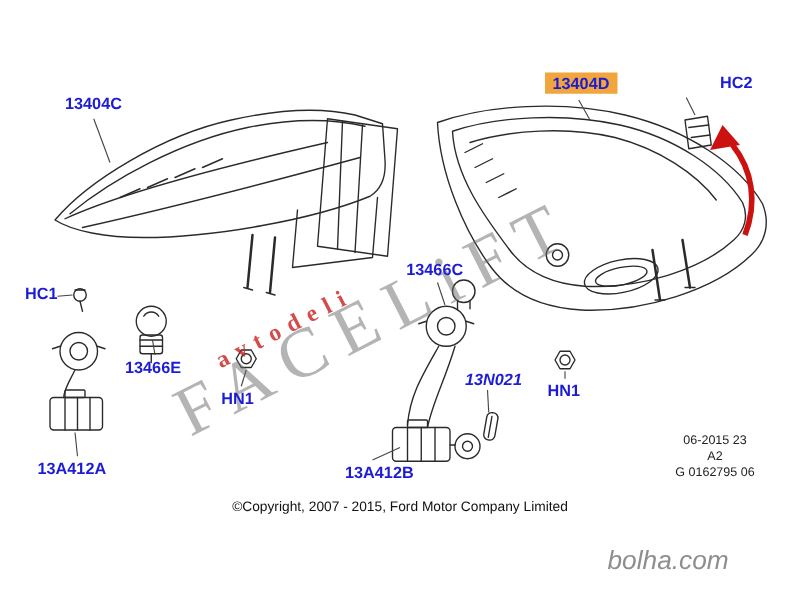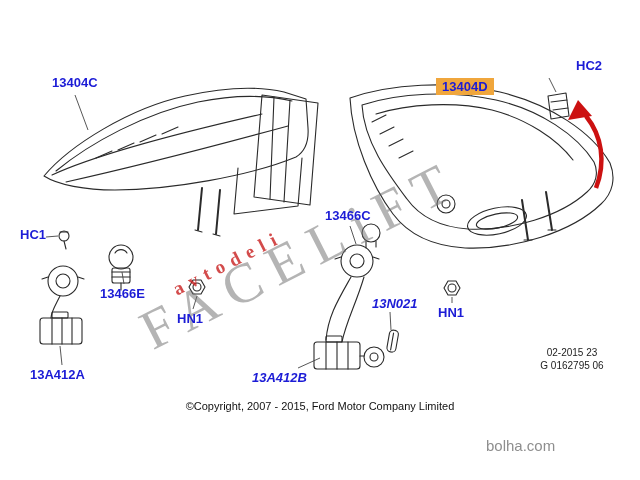--- a/index.html
+++ b/index.html
@@ -24,37 +24,37 @@
     position:absolute; left:108px; top:252px; width:240px; text-align:center;
     font-family:"Liberation Serif", serif; font-weight:bold; font-size:19px; letter-spacing:7px;
     color:rgba(200,30,30,0.80); transform:rotate(-27deg); z-index:2;
     white-space:nowrap; pointer-events:none;
   }
   .callout {
     position:absolute; z-index:3; font-weight:bold; font-size:13px;
     color:var(--label-blue); white-space:nowrap;
   }
   .callout.hl {
-    background:var(--highlight-bg); padding:1px 6px;margin-top:20px;
+    background:var(--highlight-bg); padding:1px 6px;
   }
   .copyright {
     position:absolute; z-index:3; left:0; top:400px; width:640px; text-align:center;
     font-size:11px; color:#111;
   }
   .ref-block {
     position:absolute; z-index:3; left:520px; top:346px; width:104px;
     text-align:center; font-size:10px; line-height:13px; color:#222;
   }
   .wm-bottom-left {
     position:absolute; z-index:3; left:148px; top:424px;
     font-size:26px; letter-spacing:1px; color:var(--watermark-gray); white-space:nowrap;
   }
   .wm-bottom-right {
     position:absolute; z-index:3; left:486px; top:437px;
-    font-size:15px; color:var(--watermark-gray); white-space:nowrap;
+    font-size:21px; color:var(--watermark-gray); white-space:nowrap;font-style:italic;
   }
 </style>
 </head>
 <body>
 
 <div class="stage">
 
   <svg id="art" width="640" height="480" viewBox="0 0 640 480">
 
     <g class="ln">
@@ -167,24 +167,25 @@
   <div class="callout" style="left:52px;  top:75px;">13404C</div>
   <div class="callout hl" style="left:436px; top:58px;">13404D</div>
   <div class="callout" style="left:532px; top:58px;padding-left:44px;">HC2</div>
   <div class="callout" style="left:20px;  top:227px;">HC1</div>
   <div class="callout" style="left:325px; top:208px;text-align:center;">13466C</div>
   <div class="callout" style="left:100px; top:286px;">13466E</div>
   <div class="callout" style="left:177px; top:311px;">HN1</div>
   <div class="callout" style="left:372px; top:296px;font-style:italic;">13N021</div>
   <div class="callout" style="left:438px; top:305px;">HN1</div>
   <div class="callout" style="left:30px;  top:367px;">13A412A</div>
-  <div class="callout" style="left:252px; top:370px;font-style:italic;">13A412B</div>
+  <div class="callout" style="left:276px; top:370px;">13A412B</div>
 
   <div class="ref-block">
-    <div>02-2015 23</div>
+    <div>06-2015 23</div>
+    <div>A2</div>
     <div>G 0162795 06</div>
   </div>
 
   <div class="copyright">©Copyright, 2007 - 2015, Ford Motor Company Limited</div>
 
   <div class="wm-bottom-right">bolha.com</div>
 
 </div>
 
 </body></html>

